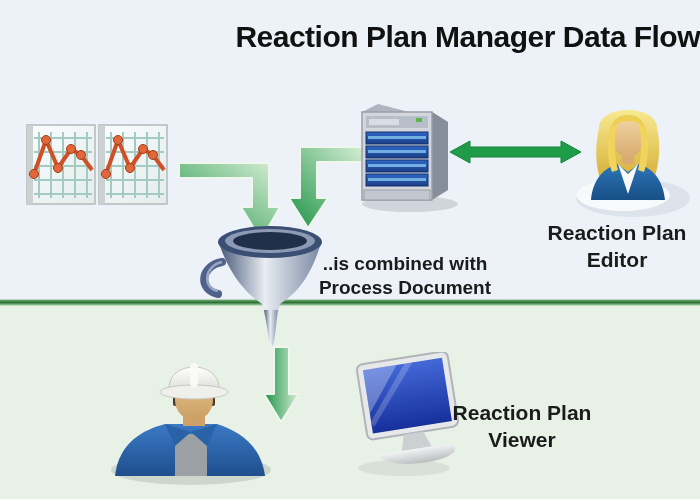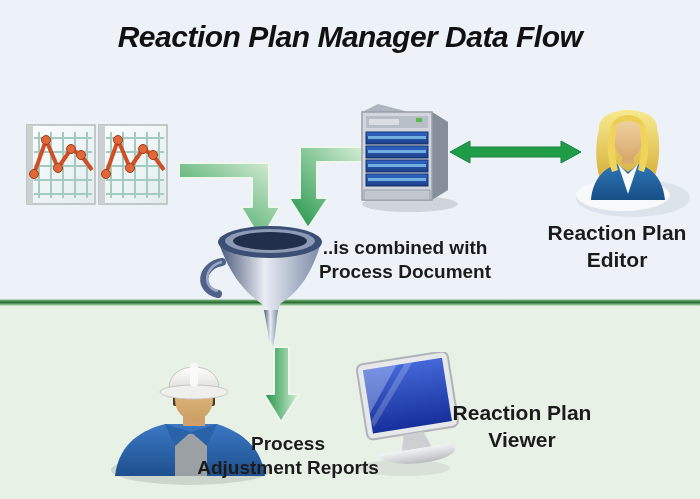--- a/index.html
+++ b/index.html
@@ -18,22 +18,21 @@
     position:absolute;left:0;top:306px;width:700px;height:193px;
     background:#e7f1e6;
   }
   #divider{
     position:absolute;left:0;top:299px;width:700px;height:7px;
     background:linear-gradient(#e6efe6 0%,#5a9a60 22%,#2f7038 50%,#7fb584 78%,#dcecdc 100%);
   }
   #page-title{
     position:absolute;top:20px;left:0;width:700px;
     font-size:30px;font-weight:700;color:#111;letter-spacing:-0.5px;
-    text-align:center;
-    font-style:italic;
+    text-align:right;
   }
 </style>
 </head>
 <body>
 
 <div id="stage">
 
   <div id="lower-section"></div>
   <div id="divider"></div>
 
@@ -215,25 +214,23 @@
       <rect x="22" y="6" width="92" height="76" rx="6" fill="#e6e8ea" stroke="#b0b4b8" stroke-width="2"></rect>
       <rect x="28" y="12" width="80" height="64" fill="url(#scr)"></rect>
       <polygon points="28,12 62,12 28,56" fill="#ffffff" opacity="0.28"></polygon>
       <polygon points="70,12 78,12 30,70 28,64" fill="#ffffff" opacity="0.2"></polygon>
       <polygon points="58,82 78,82 84,98 54,98" fill="#cdd0d3"></polygon>
       <path d="M30,98 C34,114 96,118 106,106 C108,102 104,98 98,98 L54,98 Z" fill="url(#mbase)"></path>
     </g>
   </svg>
 
 
-  <div class="label" style="left:305px;top:236px;width:200px;font-size:19px">..is combined with
+  <div class="label" style="left:305px;top:252px;width:200px;font-size:19px">..is combined with
 Process Document</div>
 
   <div class="label" style="left:527px;top:220px;width:180px;font-size:21px">Reaction Plan
 Editor</div>
 
-  <div class="label" style="left:188px;top:432px;width:200px;font-size:19px">Process
-Adjustment Reports</div>
 
   <div class="label" style="left:432px;top:400px;width:180px;font-size:21px">Reaction Plan
 Viewer</div>
 
 </div>
 
 </body></html>

